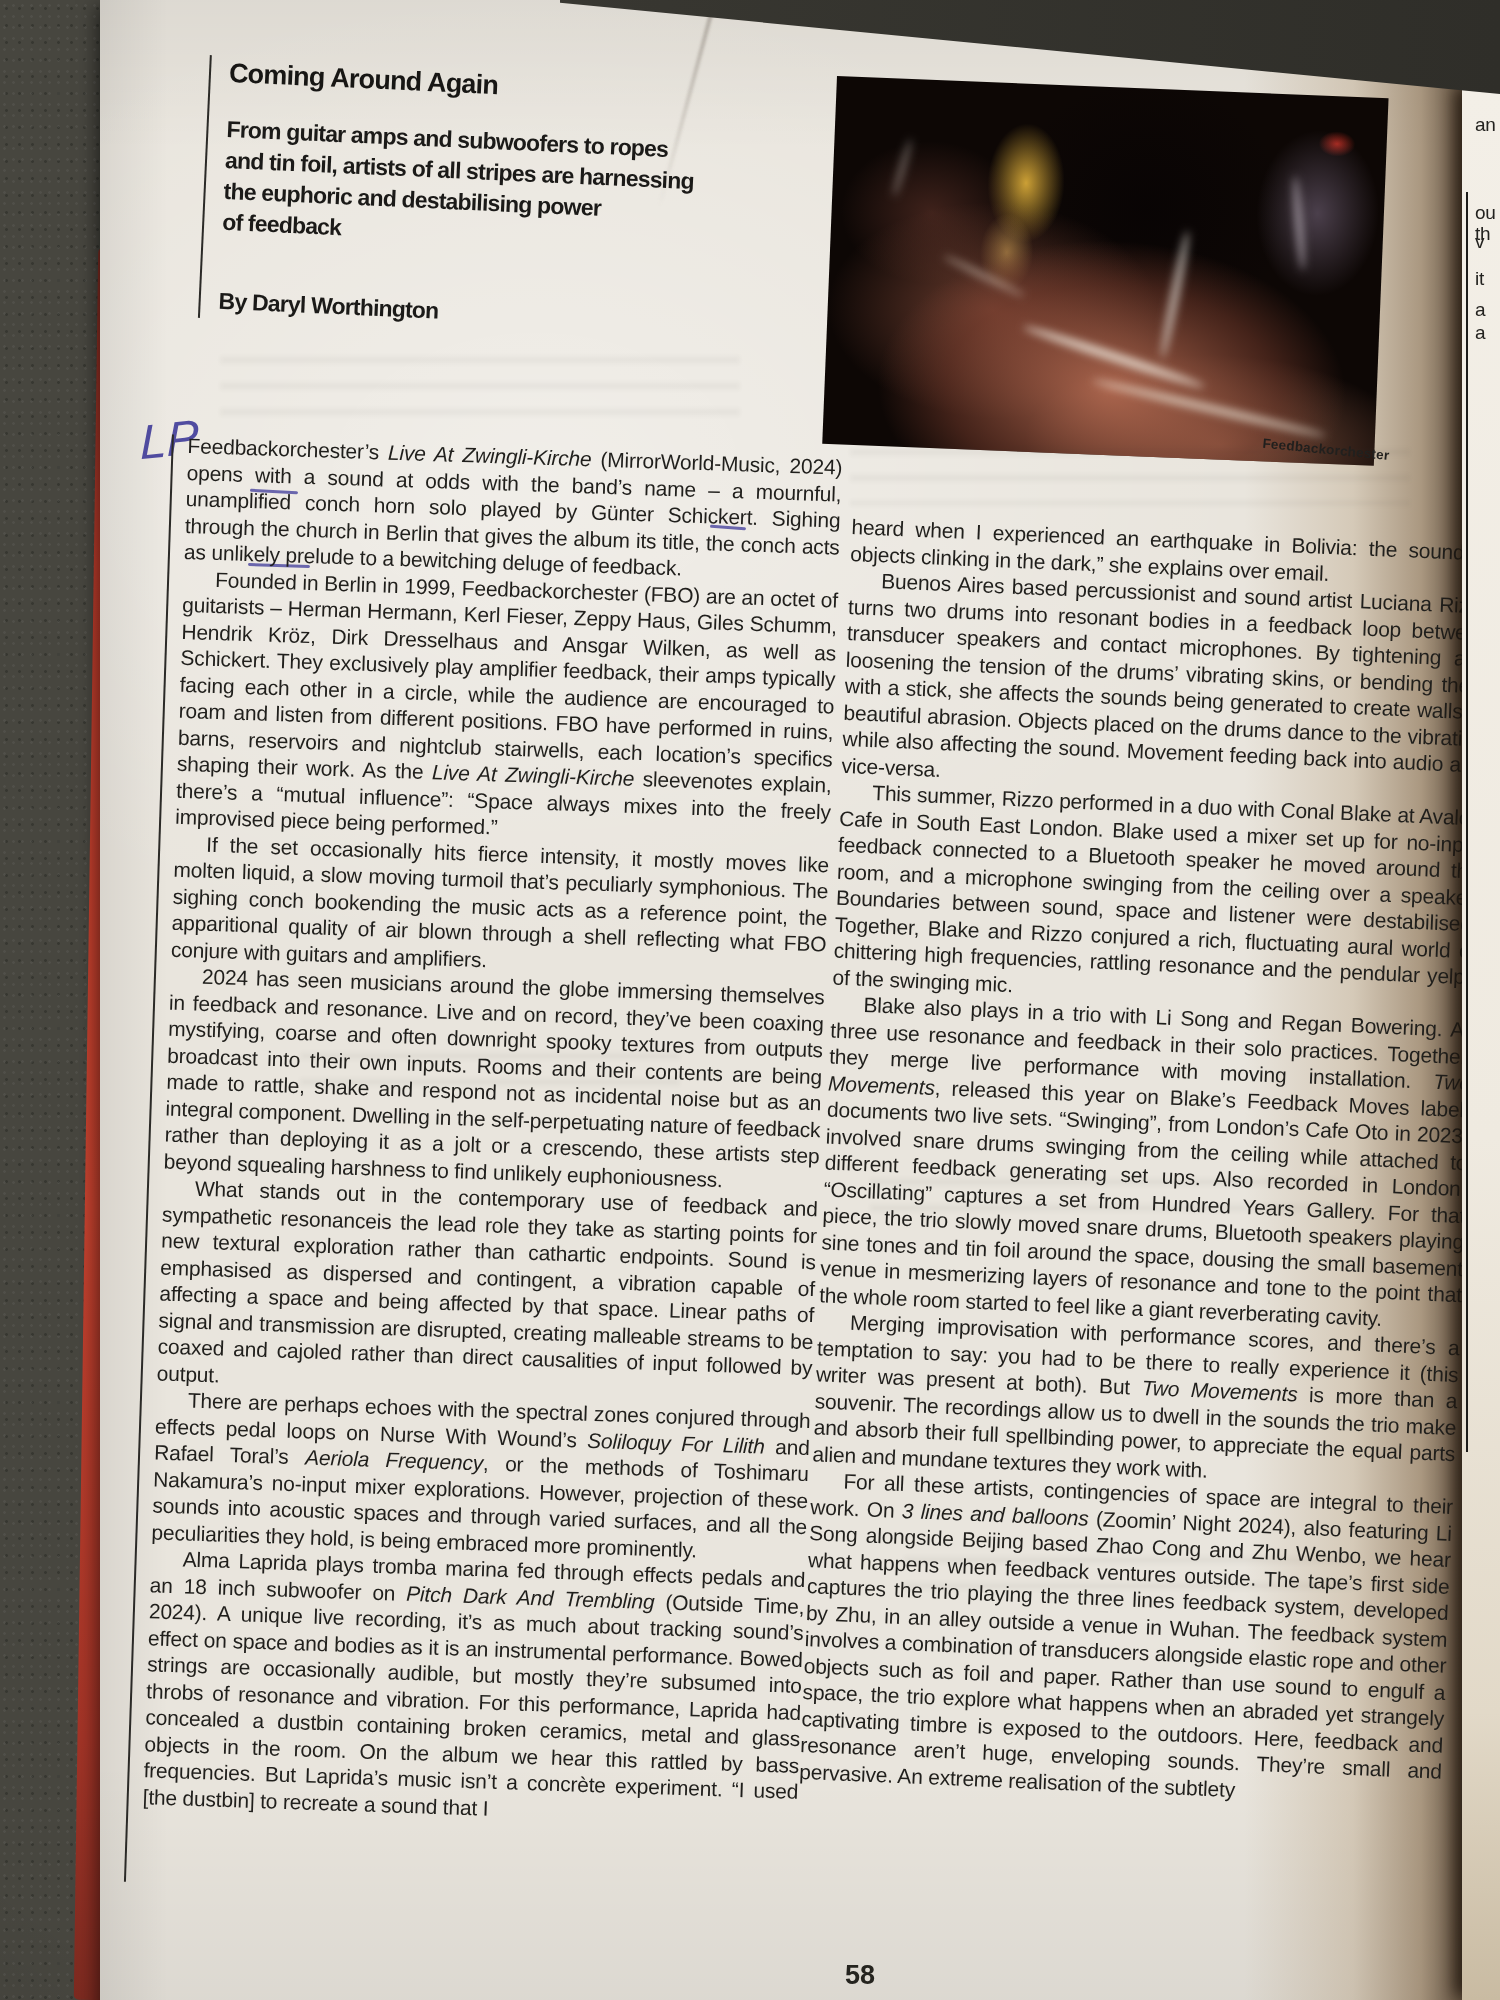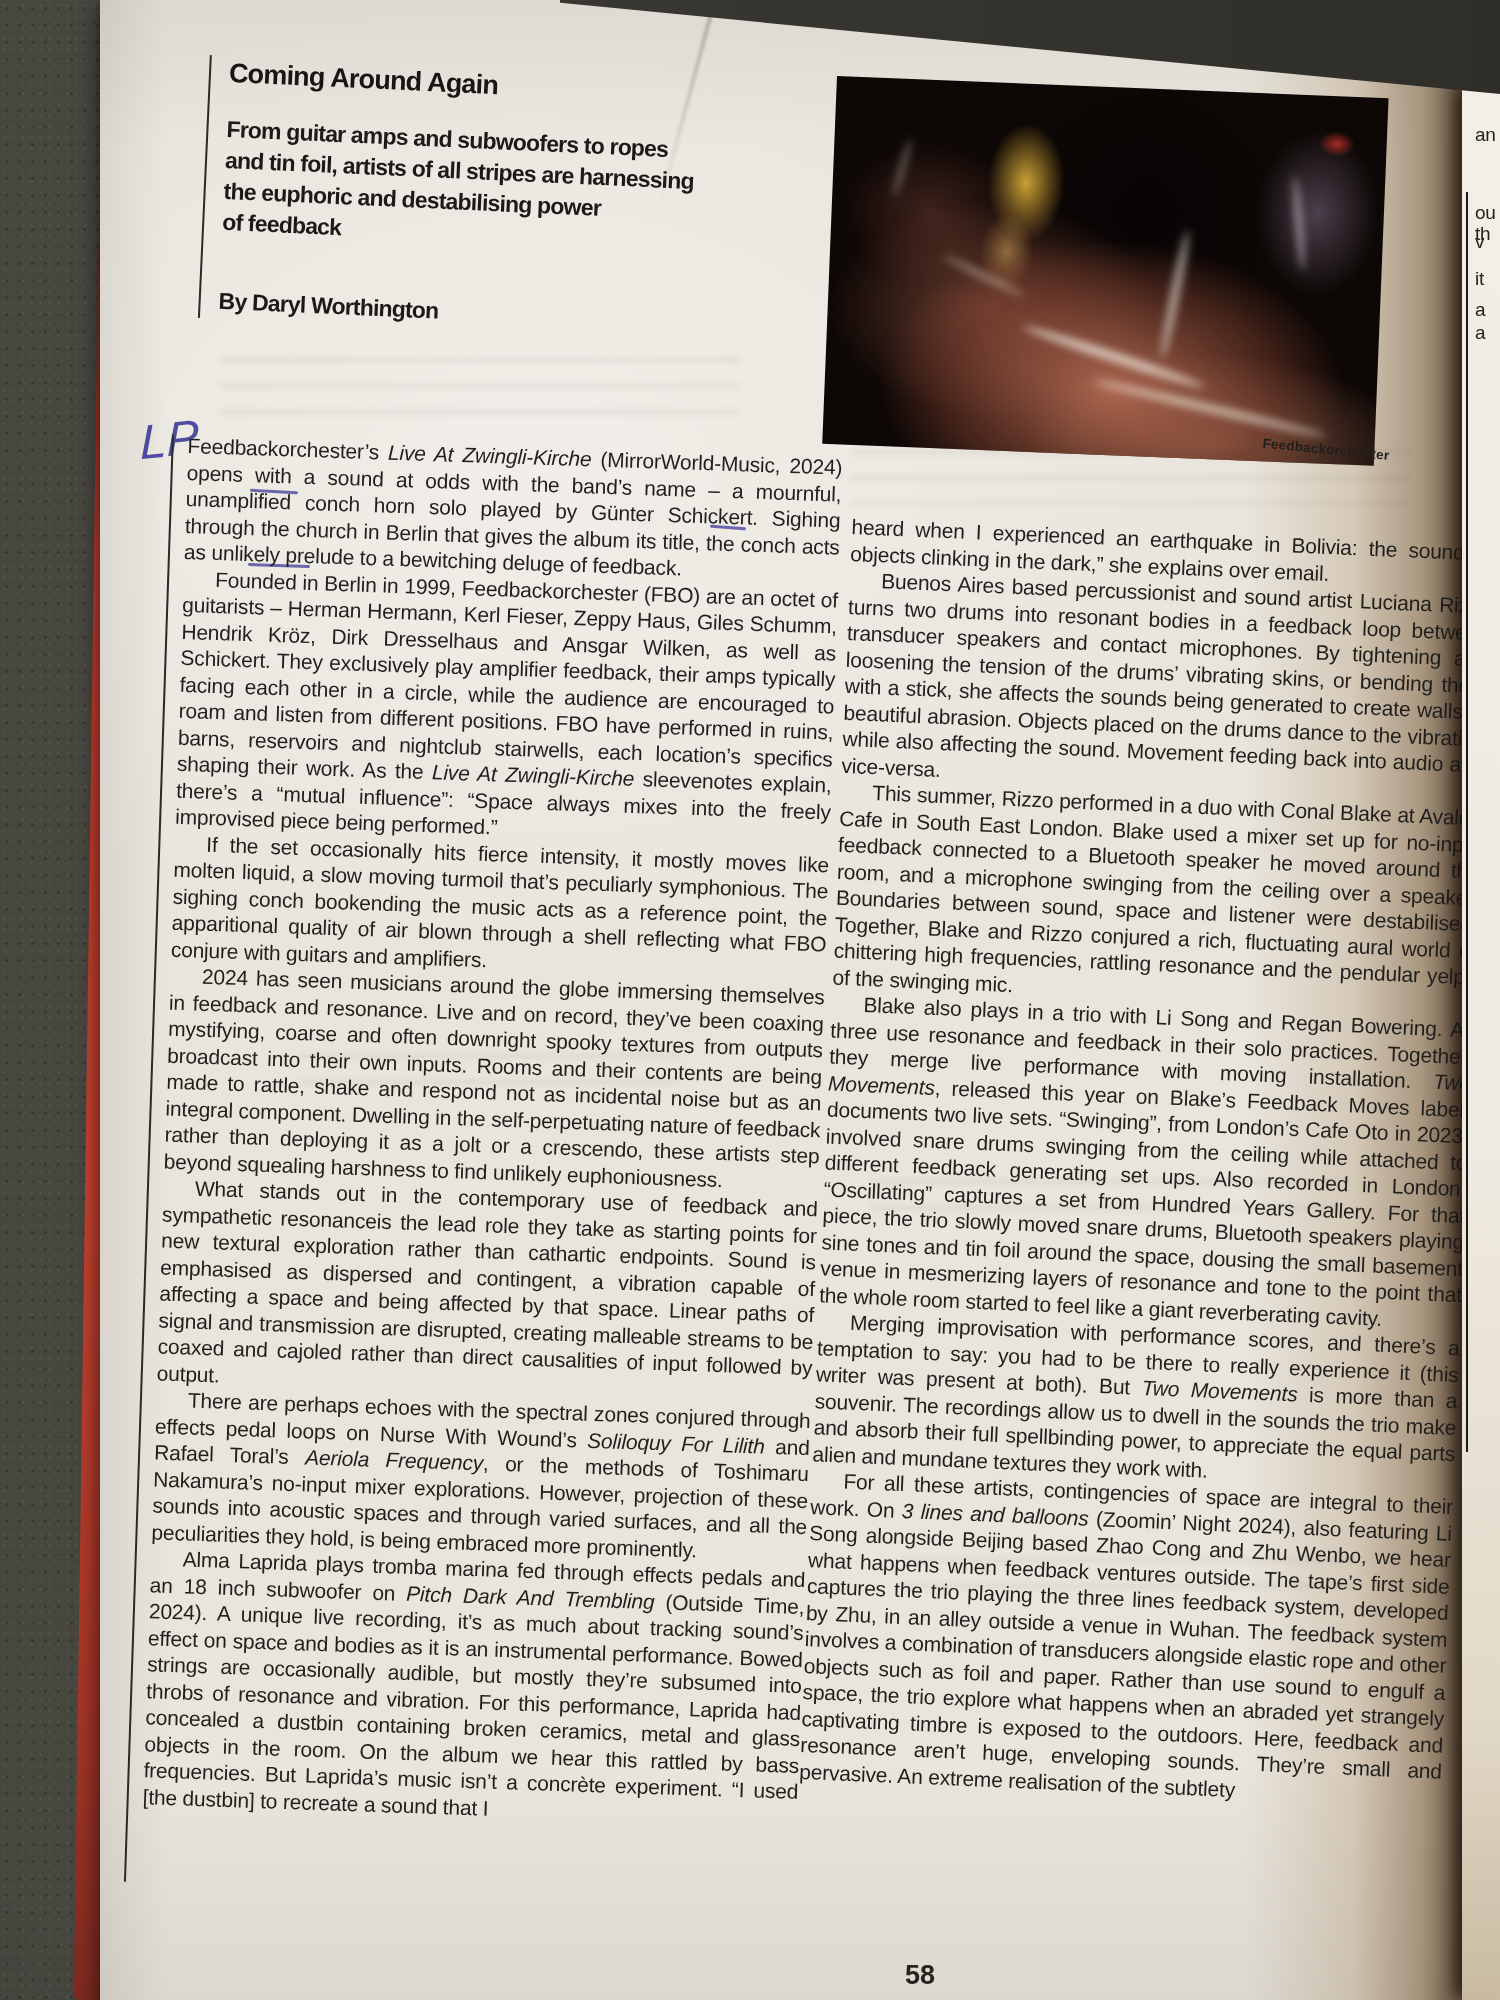--- a/index.html
+++ b/index.html
@@ -145,21 +145,21 @@
       rgba(70,64,58,0.14) 0 8px, rgba(70,64,58,0) 8px 26px);
   }
   .smudge.sm1 { left: 750px; top: 448px;  width: 560px; height: 58px; }
   .smudge.sm2 { left: 120px; top: 356px;  width: 520px; height: 64px; }
   .smudge.sm3 { left: 770px; top: 1178px; width: 470px; height: 44px; }
   .smudge.sm4 { left: 200px; top: 1052px; width: 380px; height: 36px; }
   .smudge.sm5 { left: 804px; top: 1556px; width: 450px; height: 40px; }
 
   .page-number {
     position: absolute; left: 745px; top: 1960px; width: 90px;
-    text-align: right; font-size: 27px; font-weight: bold; color: #25241f;
+    text-align: left; font-size: 27px; font-weight: bold; color: #25241f;
   }
 
   
   .next-page {
     position: absolute; left: 1462px; top: 84px; width: 38px; height: 1916px;
     z-index: 2;
     background: linear-gradient(180deg, #f3efe7 0%, #efeae0 55%, #e2d9c8 85%, #c9bba2 100%);
     box-shadow: -12px 0 16px -4px rgba(25,16,8,0.75);
   }
   .next-rule {
@@ -234,21 +234,21 @@
       <p class="ind">Blake also plays in a trio with Li Song and Regan Bowering. All three use resonance and feedback in their solo practices. Together, they merge live performance with moving installation. <em>Two Movements</em>, released this year on Blake’s Feedback Moves label, documents two live sets. “Swinging”, from London’s Cafe Oto in 2023, involved snare drums swinging from the ceiling while attached to different feedback generating set ups. Also recorded in London, “Oscillating” captures a set from Hundred Years Gallery. For that piece, the trio slowly moved snare drums, Bluetooth speakers playing sine tones and tin foil around the space, dousing the small basement venue in mesmerizing layers of resonance and tone to the point that the whole room started to feel like a giant reverberating cavity.</p>
       <p class="ind">Merging improvisation with performance scores, and there’s a temptation to say: you had to be there to really experience it (this writer was present at both). But <em>Two Movements</em> is more than a souvenir. The recordings allow us to dwell in the sounds the trio make and absorb their full spellbinding power, to appreciate the equal parts alien and mundane textures they work with.</p>
       <p class="ind">For all these artists, contingencies of space are integral to their work. On <em>3 lines and balloons</em> (Zoomin’ Night 2024), also featuring Li Song alongside Beijing based Zhao Cong and Zhu Wenbo, we hear what happens when feedback ventures outside. The tape’s first side captures the trio playing the three lines feedback system, developed by Zhu, in an alley outside a venue in Wuhan. The feedback system involves a combination of transducers alongside elastic rope and other objects such as foil and paper. Rather than use sound to engulf a space, the trio explore what happens when an abraded yet strangely captivating timbre is exposed to the outdoors. Here, feedback and resonance aren’t huge, enveloping sounds. They’re small and pervasive. An extreme realisation of the subtlety</p>
     </div>
 
   <div class="page-number">58</div>
 </div>
 
 <div class="next-page" id="next-page">
   <div class="next-rule"></div>
-<span class="fragment" style="top: 40px;">an</span>
+<span class="fragment" style="top: 30px;">an</span>
     <span class="fragment" style="top: 62px; margin-left: 29px;">ar</span>
     <span class="fragment" style="top: 102px; margin-top: 16px;">ou</span>
     <span class="fragment" style="top: 139px;">th</span>
     <span class="fragment" style="top: 147px;">v</span>
     <span class="fragment" style="top: 184px;">it</span>
     <span class="fragment" style="top: 215px;">a</span>
     <span class="fragment" style="top: 238px;">a</span>
   </div>
 
 <div class="top-wedge"></div>

